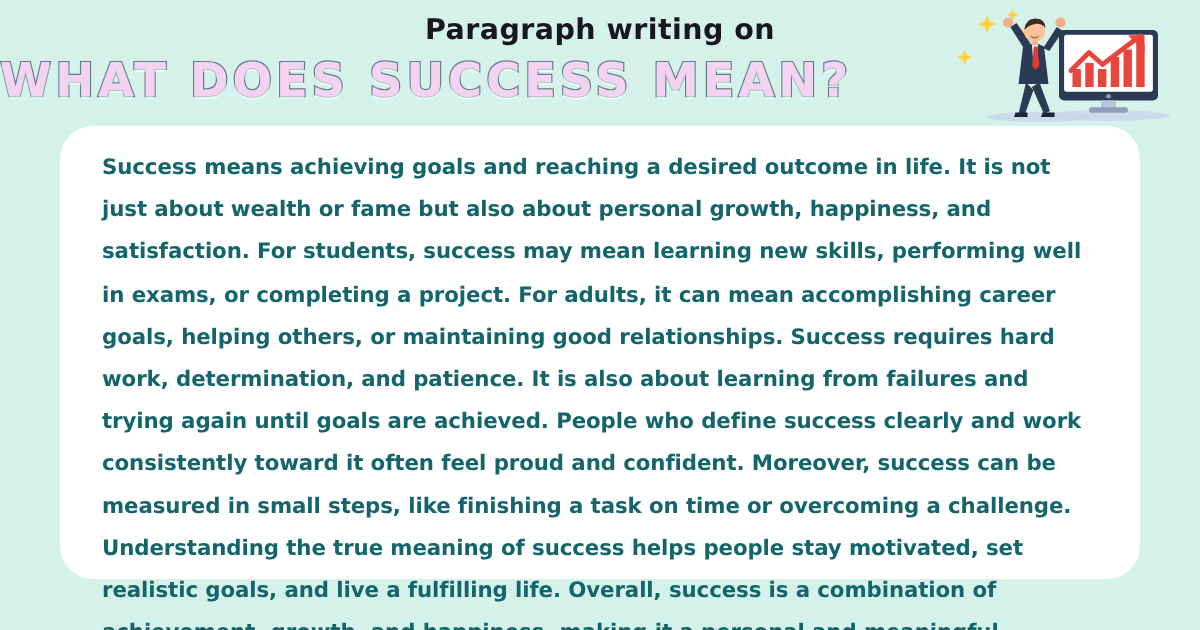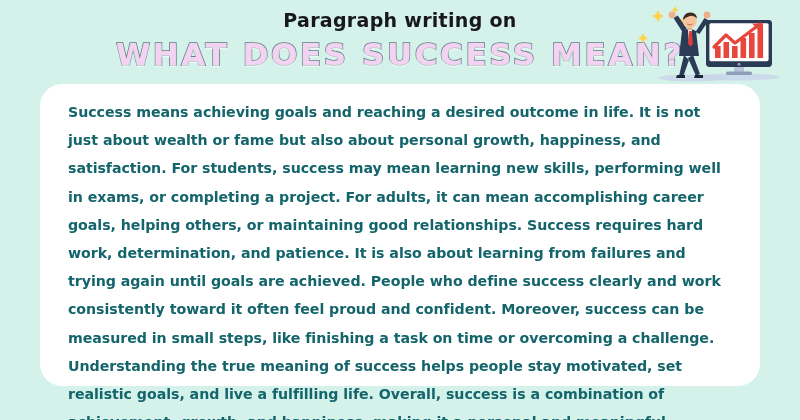--- a/index.html
+++ b/index.html
@@ -35,21 +35,21 @@
     font-size: 19px;
     font-weight: 700;
     letter-spacing: 0.3px;
     color: #17171c;
   }
 
   #main-title {
     position: absolute;
     left: 0; top: 36px;
     width: 800px;
-    text-align: center;
+    text-align: left;
     font-family: "DejaVu Sans", sans-serif;
     font-size: 31px;
     font-weight: 700;
     letter-spacing: 2.6px;
     color: #f3d2f2;
     -webkit-text-stroke: 1.6px #5f7f86;
     paint-order: stroke fill;
     text-shadow: 0 2px 0 rgba(255,255,255,0.55);
     white-space: nowrap;
   }

